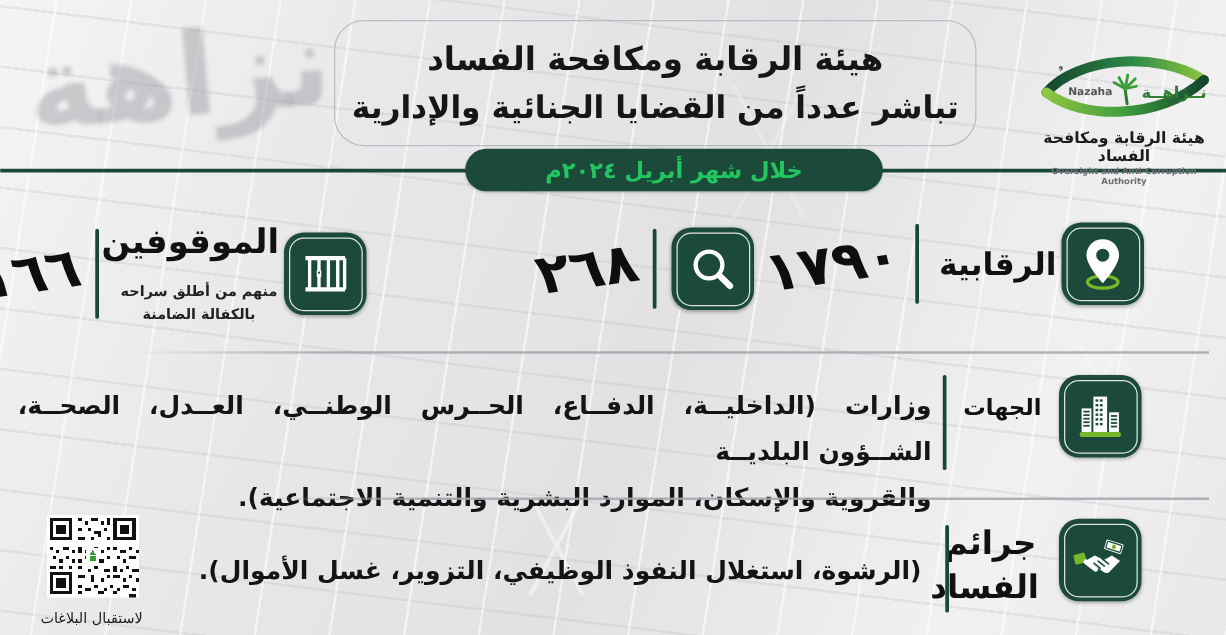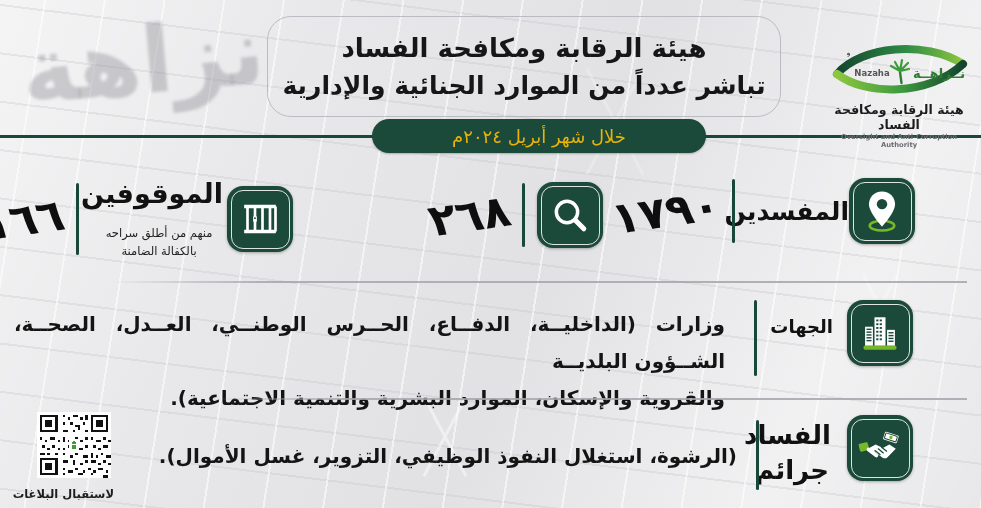--- a/index.html
+++ b/index.html
@@ -41,21 +41,21 @@
     display:flex; flex-direction:column; align-items:center; justify-content:center; gap:8px;
   }
   .title-line1{ font-size:26px; font-weight:800; }
   .title-line2{ font-size:25px; font-weight:800; }
 
   .hr-green{ position:absolute; left:0; right:0; top:135px; height:3px; background:#17483a; }
   .period-pill{
     position:absolute; left:372px; top:119px; width:334px; height:34px;
     background:#1b4a3a; border-radius:17px;
     display:flex; align-items:center; justify-content:center;
-    color:#eab308; font-size:18px; font-weight:400;
+    color:#22c55e; font-size:18px; font-weight:700;
     box-shadow:0 1px 2px rgba(0,0,0,.25);
   }
 
   
   .logo{ position:absolute; right:6px; top:16px; width:152px; text-align:center; }
   .logo-ar{ font-size:12.5px; font-weight:800; color:#1c1c1c; margin-top:-4px; }
   .logo-en{ font-size:6.8px; font-weight:700; color:#6d6d72; margin-top:1px; }
 
   
   .tile{
@@ -69,31 +69,31 @@
   }
 
   
   .stat{ position:absolute; display:flex; align-items:center; }
   .stat-label{ text-align:center; font-weight:800; color:#111; }
   .stat-vr{ width:3.5px; height:64px; background:#17483a; border-radius:2px; margin:0 12px; flex:0 0 auto; }
   .stat-value{
     font-size:44px; font-weight:800; color:#0e0e0e; white-space:nowrap;
     transform:rotate(-8deg) skewX(6deg);
   }
-  .stat-note{ font-size:11.5px; font-weight:400; line-height:1.55; margin-top:16px; color:#222; }
+  .stat-note{ font-size:11.5px; font-weight:700; line-height:1.55; margin-top:16px; color:#222; }
 
   .hr-light{ position:absolute; height:2px; background:linear-gradient(90deg, rgba(175,175,180,0), rgba(165,165,172,.85) 18%, rgba(165,165,172,.85)); }
 
   
   .row-label{ font-weight:800; color:#111; text-align:center; }
   .row-vr{ position:absolute; width:3.5px; background:#17483a; border-radius:2px; }
   .row-text{ font-size:20px; font-weight:700; color:#141414; line-height:37px; }
 
   .qr-wrap{ position:absolute; left:34px; top:412px; width:80px; text-align:center; }
-  .qr-caption{ font-size:11.5px; font-weight:700; color:#1d1d1d; margin-top:5px; white-space:nowrap; }
+  .qr-caption{ font-size:11.5px; font-weight:400; color:#1d1d1d; margin-top:5px; white-space:nowrap; }
 </style>
 </head>
 <body>
 
 <div class="canvas">
 
   <div class="deco-x" style="left:400px; top:390px; width:90px; height:90px;">
       <span></span>
       <span></span>
     </div>
@@ -103,21 +103,21 @@
     </div>
   <div class="deco-x" style="left:555px; top:60px; width:120px; height:120px; opacity:.25;">
       <span></span>
       <span></span>
     </div>
 
   <div class="watermark">نزاهة</div>
 
   <div class="title-box">
     <div class="title-line1">هيئة الرقابة ومكافحة الفساد</div>
-    <div class="title-line2">تباشر عدداً من الموارد الجنائية والإدارية</div>
+    <div class="title-line2">تباشر عدداً من القضايا الجنائية والإدارية</div>
   </div>
 
   <div class="hr-green"></div>
   <div class="period-pill">خلال شهر أبريل ٢٠٢٤م</div>
 
   <div class="logo">
     <svg width="152" height="86" viewBox="0 0 152 86">
       <defs>
         <linearGradient id="gTop" x1="0" y1="0" x2="1" y2="0">
           <stop offset="0" stop-color="#14452f"></stop>
@@ -149,21 +149,21 @@
 
   <div class="stat" style="right:66px; top:178px;">
     <div class="tile">
       <svg width="40" height="44" viewBox="0 0 24 27">
         <ellipse cx="12" cy="22.5" rx="7.5" ry="3" fill="none" stroke="#76b82a" stroke-width="1.6"></ellipse>
         <path d="M12 1.5 C7.2 1.5 4 5.2 4 9.3 C4 14.5 12 23 12 23 C12 23 20 14.5 20 9.3 C20 5.2 16.8 1.5 12 1.5 Z" fill="#fff"></path>
         <circle cx="12" cy="9.3" r="3.2" fill="#1b4a3a"></circle>
       </svg>
     </div>
     <div class="stat-label" style="font-size:25px; width:102px;">
-      <div>المفسدين</div>
+      <div>الرقابية</div>
     </div>
     <div class="stat-vr"></div>
     <div class="stat-value">١٧٩٠</div>
   </div>
 
   <div class="stat" style="right:378px; top:182px;">
     <div class="tile">
       <svg width="40" height="40" viewBox="0 0 24 24">
         <circle cx="10.2" cy="10.2" r="6.4" fill="none" stroke="#fff" stroke-width="2.1"></circle>
         <path d="M15.2,15.2 L20.3,20.3" stroke="#fff" stroke-width="3" stroke-linecap="round"></path>
@@ -222,43 +222,43 @@
       <g fill="#1b4a3a">
           <rect x="19.4" y="12.4" width="3.2" height="0.9"></rect>
           <rect x="19.4" y="14.2" width="3.2" height="0.9"></rect>
           <rect x="19.4" y="16" width="3.2" height="0.9"></rect>
           <rect x="19.4" y="17.8" width="3.2" height="0.9"></rect>
         </g>
     </svg>
   </div>
   <div class="row-label" style="position:absolute; right:148px; top:316px; font-size:18px;">الجهات</div>
   <div class="row-vr" style="right:224px; top:300px; height:76px;"></div>
-  <div class="row-text" style="position:absolute; right:256px; left:14px; top:306px; text-align:justify; text-align-last:right;">
+  <div class="row-text" style="position:absolute; right:236px; left:14px; top:306px; text-align:justify; text-align-last:right;">
     <div>وزارات (الداخليــة، الدفــاع، الحــرس الوطنــي، العــدل، الصحــة، الشــؤون البلديــة</div>
     <div>والقروية والإسكان، الموارد البشرية والتنمية الاجتماعية).</div>
   </div>
 
   <div class="hr-light" style="top:398px; left:210px; right:14px;"></div>
 
   <div class="tile" style="position:absolute; right:68px; top:415px;">
     <svg width="46" height="40" viewBox="0 0 32 26">
       <g transform="rotate(18 24 6)">
         <rect x="18.5" y="3" width="10" height="5.6" rx="0.8" fill="#fff"></rect>
         <rect x="19.3" y="3.8" width="8.4" height="4" rx="0.6" fill="none" stroke="#1b4a3a" stroke-width="0.7"></rect>
         <circle cx="23.5" cy="5.8" r="1.2" fill="#76b82a"></circle>
       </g>
       <rect x="1.5" y="9.5" width="6.5" height="5.6" rx="1" fill="#76b82a" transform="rotate(-14 4.7 12.3)"></rect>
       <path d="M7.5,13.5 L13,10.5 L18,13 L22.5,10.5 L27,13.5 L21,19.5 C20,20.4 18.6,20.4 17.6,19.6 L12,15.5 Z" fill="#fff"></path>
       <path d="M12.5,14.8 L16,17.6 M14.8,13.6 L18.3,16.4 M17.1,12.4 L20.6,15.2" stroke="#1b4a3a" stroke-width="0.9" stroke-linecap="round"></path>
       <path d="M8,14 L13.5,18.2 M24,14.5 L20,18.8" stroke="#fff" stroke-width="2.6" stroke-linecap="round"></path>
     </svg>
   </div>
   <div class="row-label" style="position:absolute; right:150px; top:418px; font-size:26px; line-height:1.35; width:78px;">
+    <div>جرائم</div>
     <div>الفساد</div>
-    <div>جرائم</div>
   </div>
   <div class="row-vr" style="right:222px; top:420px; height:70px;"></div>
   <div class="row-text" style="position:absolute; right:244px; top:438px;text-align:center;">(الرشوة، استغلال النفوذ الوظيفي،  التزوير،  غسل الأموال).</div>
 
   <div class="qr-wrap">
     <svg width="74" height="66" viewBox="0 0 29 26" shape-rendering="crispEdges">
       <rect x="0" y="0" width="29" height="26" fill="#fff"></rect>
       <g fill="#111">
         <rect x="1" y="1" width="7" height="7"></rect>
           <rect x="21" y="1" width="7" height="7"></rect>

